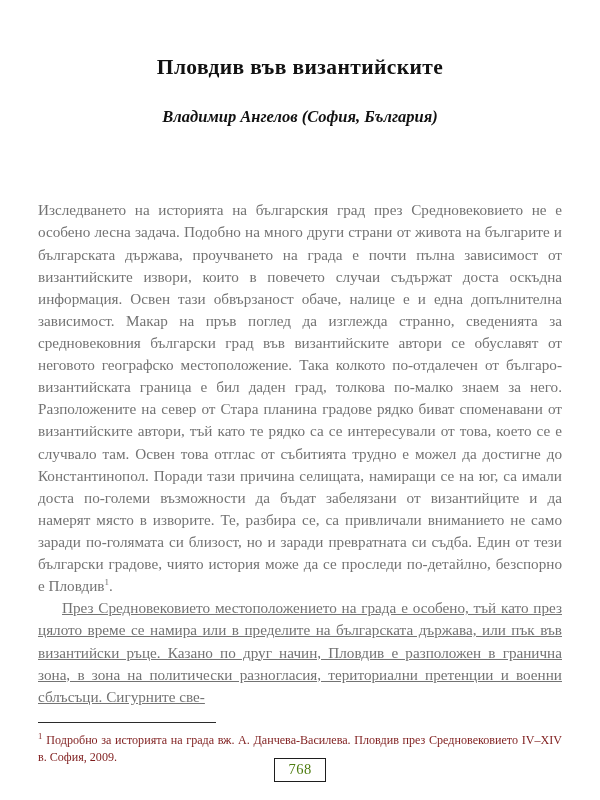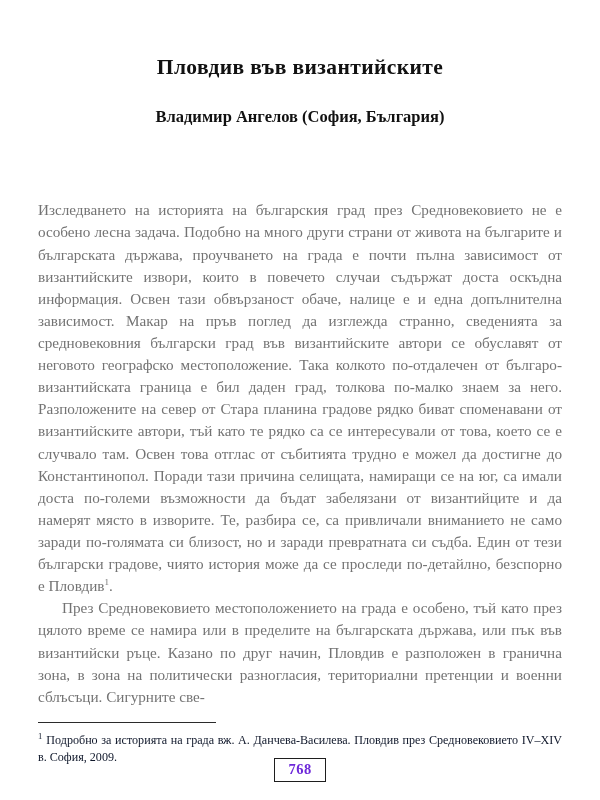--- a/index.html
+++ b/index.html
@@ -32,70 +32,72 @@
     letter-spacing: 0.4px;
     line-height: 1.32;
     color: #111;
   }
   .author {
     text-align: center;
     font-size: 16.5px;
     font-weight: bold;
     margin-top: 26px;
     color: #111;
+    font-style: italic;
   }
   .body-block {
     margin-top: 72px;
   }
   p.para {
     margin: 0;
     font-size: 15.2px;
     line-height: 1.455;
     text-align: justify;
     text-justify: inter-word;
     color: #737373;
     hyphens: manual;
   }
   p.para.indent {
     text-indent: 24px;
+    text-decoration: underline;
   }
   .rule {
     margin-top: 14px;
     width: 178px;
     height: 1px;
     background: #2b2b2b;
   }
   .footnote {
     margin-top: 7px;
     font-size: 12.1px;
     line-height: 1.43;
     text-align: justify;
-    color: #0f172a;
+    color: #7f1d1d;
   }
   .footnote .fn-marker {
     vertical-align: super;
     font-size: 8.6px;
     margin-right: 4px;
   }
   .page-number-wrap {
     position: absolute;
     left: 0;
     right: 0;
     bottom: 22px;
     display: flex;
     justify-content: center;
     align-items: center;
   }
   .page-number-box {
     border: 1px solid #1e1e1e;
     padding: 2px 13px 3px 13px;
     font-size: 14.5px;
-    font-weight: bold;
+    font-weight: normal;
     letter-spacing: 0.5px;
-    color: #6d28d9;
+    color: #4d7c0f;
   }
   .sup {
     vertical-align: super;
     font-size: 9px;
   }
 </style>
 </head>
 <body>
 
 <div class="page">

